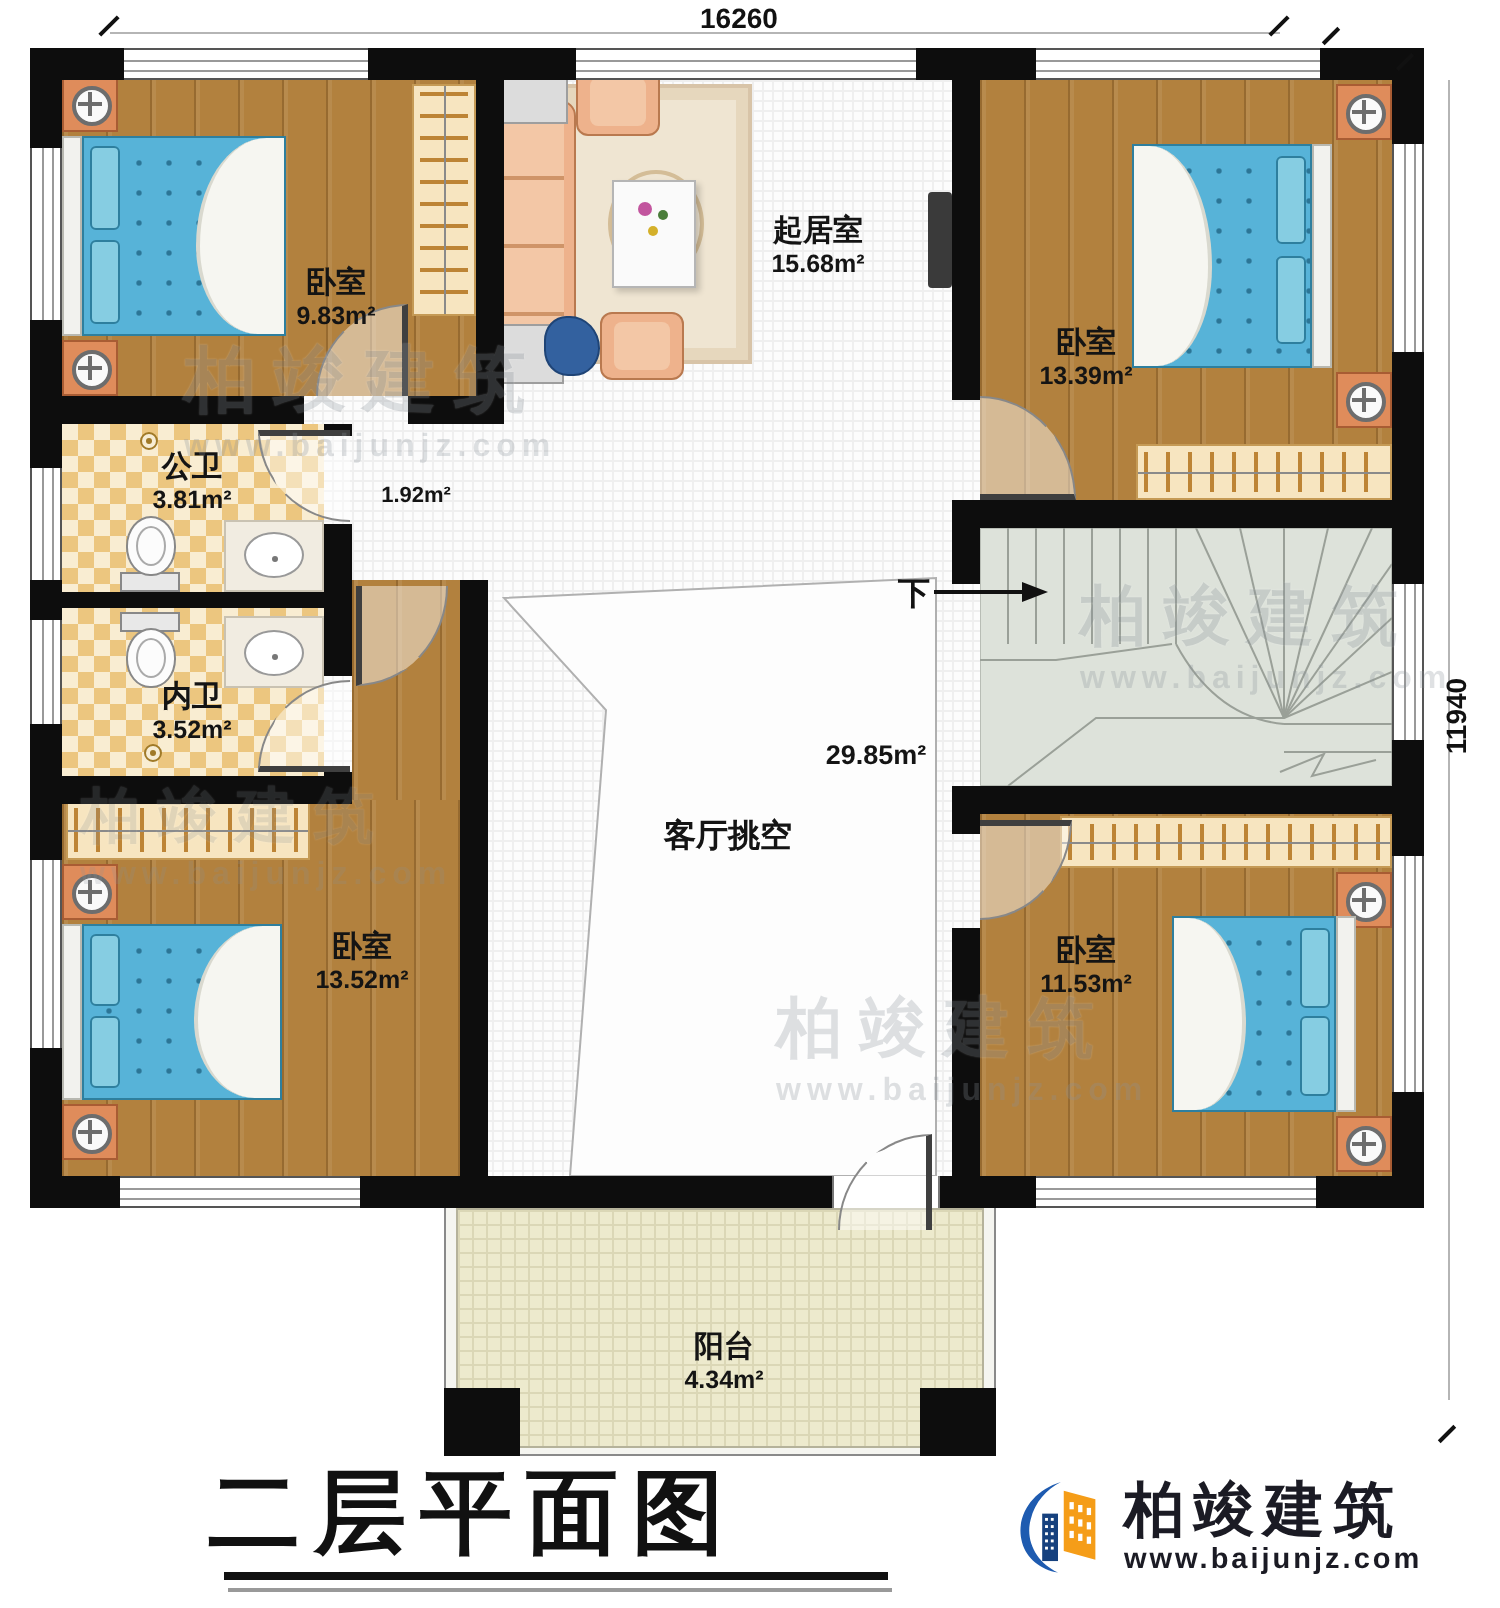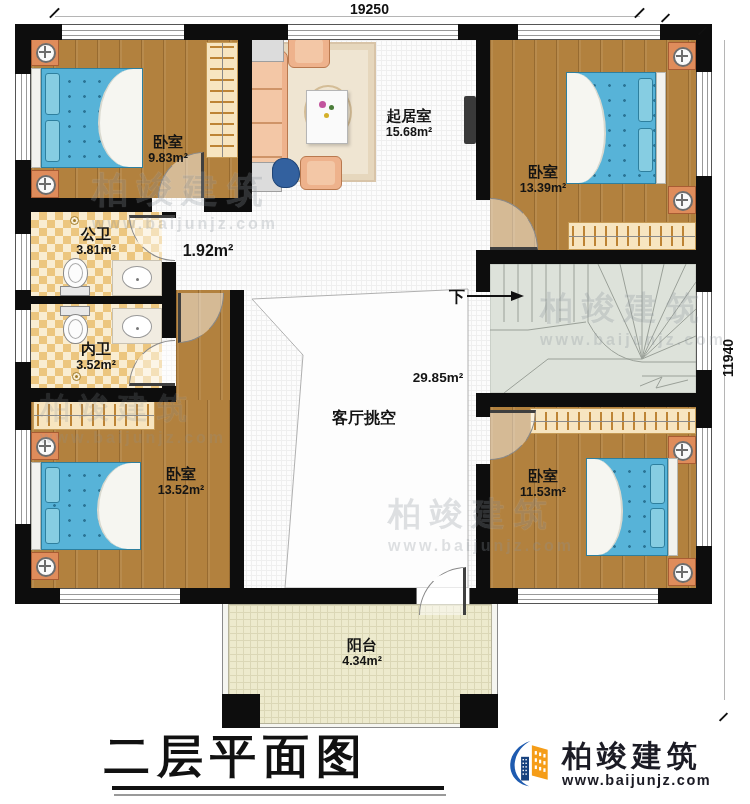--- a/index.html
+++ b/index.html
@@ -93,21 +93,21 @@
   .logo-name{font-size:30px;font-weight:700;letter-spacing:5px;color:#1b1b24;line-height:1.05;}
   .logo-url{font-size:14.5px;font-weight:700;letter-spacing:1.5px;color:#1b1b24;}
   svg{display:block;}
   .abs{position:absolute;}
 </style>
 </head>
 <body>
 
 <div class="canvas">
 
-  <div class="dim" style="left:350px;top:1px;">19250</div>
+  <div class="dim" style="left:350px;top:1px;">16260</div>
   <div class="dimline" style="left:55px;top:16px;width:585px;height:1px;"></div>
   <div class="tick" style="left:48px;top:12px;width:13px;height:2px;"></div>
   <div class="tick" style="left:633px;top:12px;width:13px;height:2px;"></div>
   <div class="tick" style="left:660px;top:17px;width:11px;height:2px;"></div>
   <div class="tick" style="left:697px;top:30px;width:11px;height:2px;"></div>
   <div class="dim" style="left:700px;top:350px;width:56px;text-align:center;transform:rotate(-90deg);">11940</div>
   <div class="dimline" style="left:724px;top:40px;width:1px;height:660px;"></div>
   <div class="tick" style="left:718px;top:716px;width:11px;height:2px;"></div>
 
   <div class="hall" style="left:31px;top:40px;width:665px;height:548px;"></div>
@@ -273,35 +273,35 @@
   </div>
   <div class="rlabel" style="left:96px;top:226px;">
     <div class="nm">公卫</div>
     <div class="ar">3.81m²</div>
   </div>
   <div class="rlabel" style="left:96px;top:341px;">
     <div class="nm">内卫</div>
     <div class="ar">3.52m²</div>
   </div>
   <div class="rlabel" style="left:208px;top:242px;">
-    <div class="ar" style="font-size:16px;">1.92m²</div>
+    <div class="ar" style="font-size:11px;">1.92m²</div>
   </div>
   <div class="rlabel" style="left:438px;top:370px;">
     <div class="ar" style="font-size:13.5px;">29.85m²</div>
   </div>
   <div class="void-name" style="left:364px;top:408px;">客厅挑空</div>
   <div class="rlabel" style="left:181px;top:466px;">
     <div class="nm">卧室</div>
     <div class="ar">13.52m²</div>
   </div>
   <div class="rlabel" style="left:543px;top:468px;">
     <div class="nm">卧室</div>
     <div class="ar">11.53m²</div>
   </div>
-  <div class="rlabel" style="left:362px;top:637px;">
+  <div class="rlabel" style="left:362px;top:666px;">
     <div class="nm">阳台</div>
     <div class="ar">4.34m²</div>
   </div>
 
   <div class="down-lbl" style="left:449px;top:287px;">下</div>
   <div class="down-arrow-line" style="left:467px;top:295px;width:46px;"></div>
   <div class="down-arrow-head" style="left:511px;top:291px;"></div>
 
   <div class="wm" style="left:92px;top:166px;">
     <div class="t1">柏竣建筑</div>

